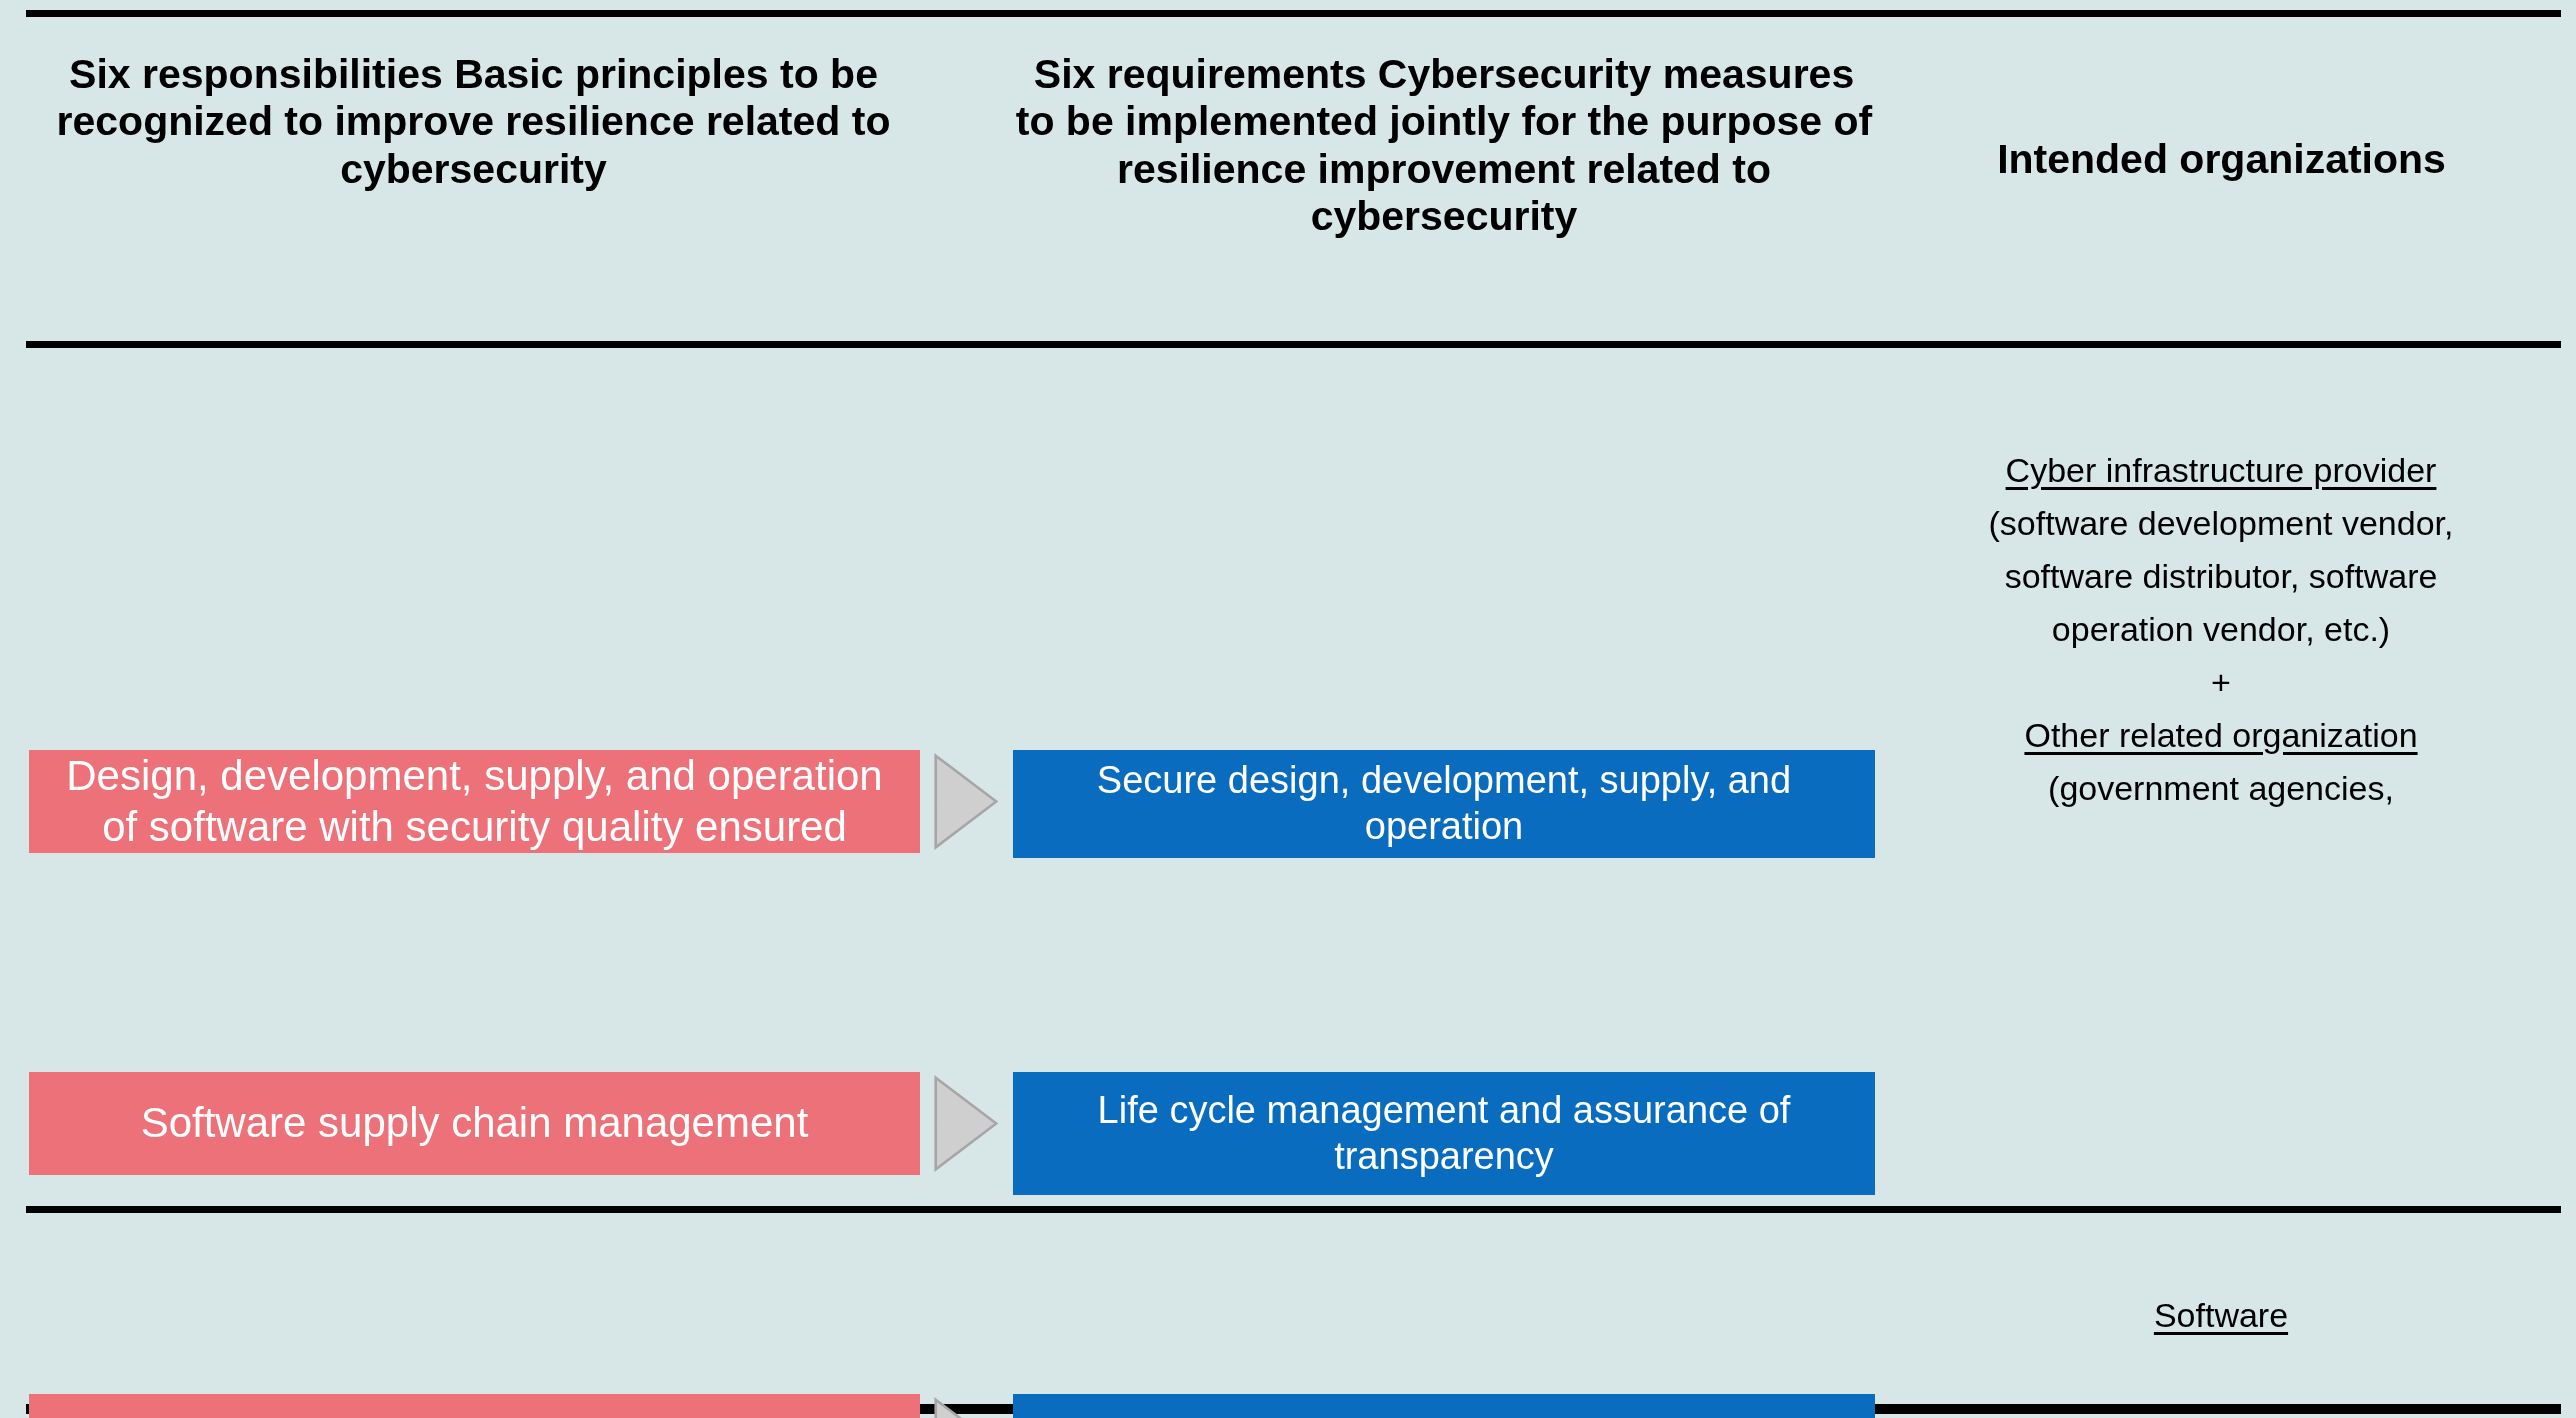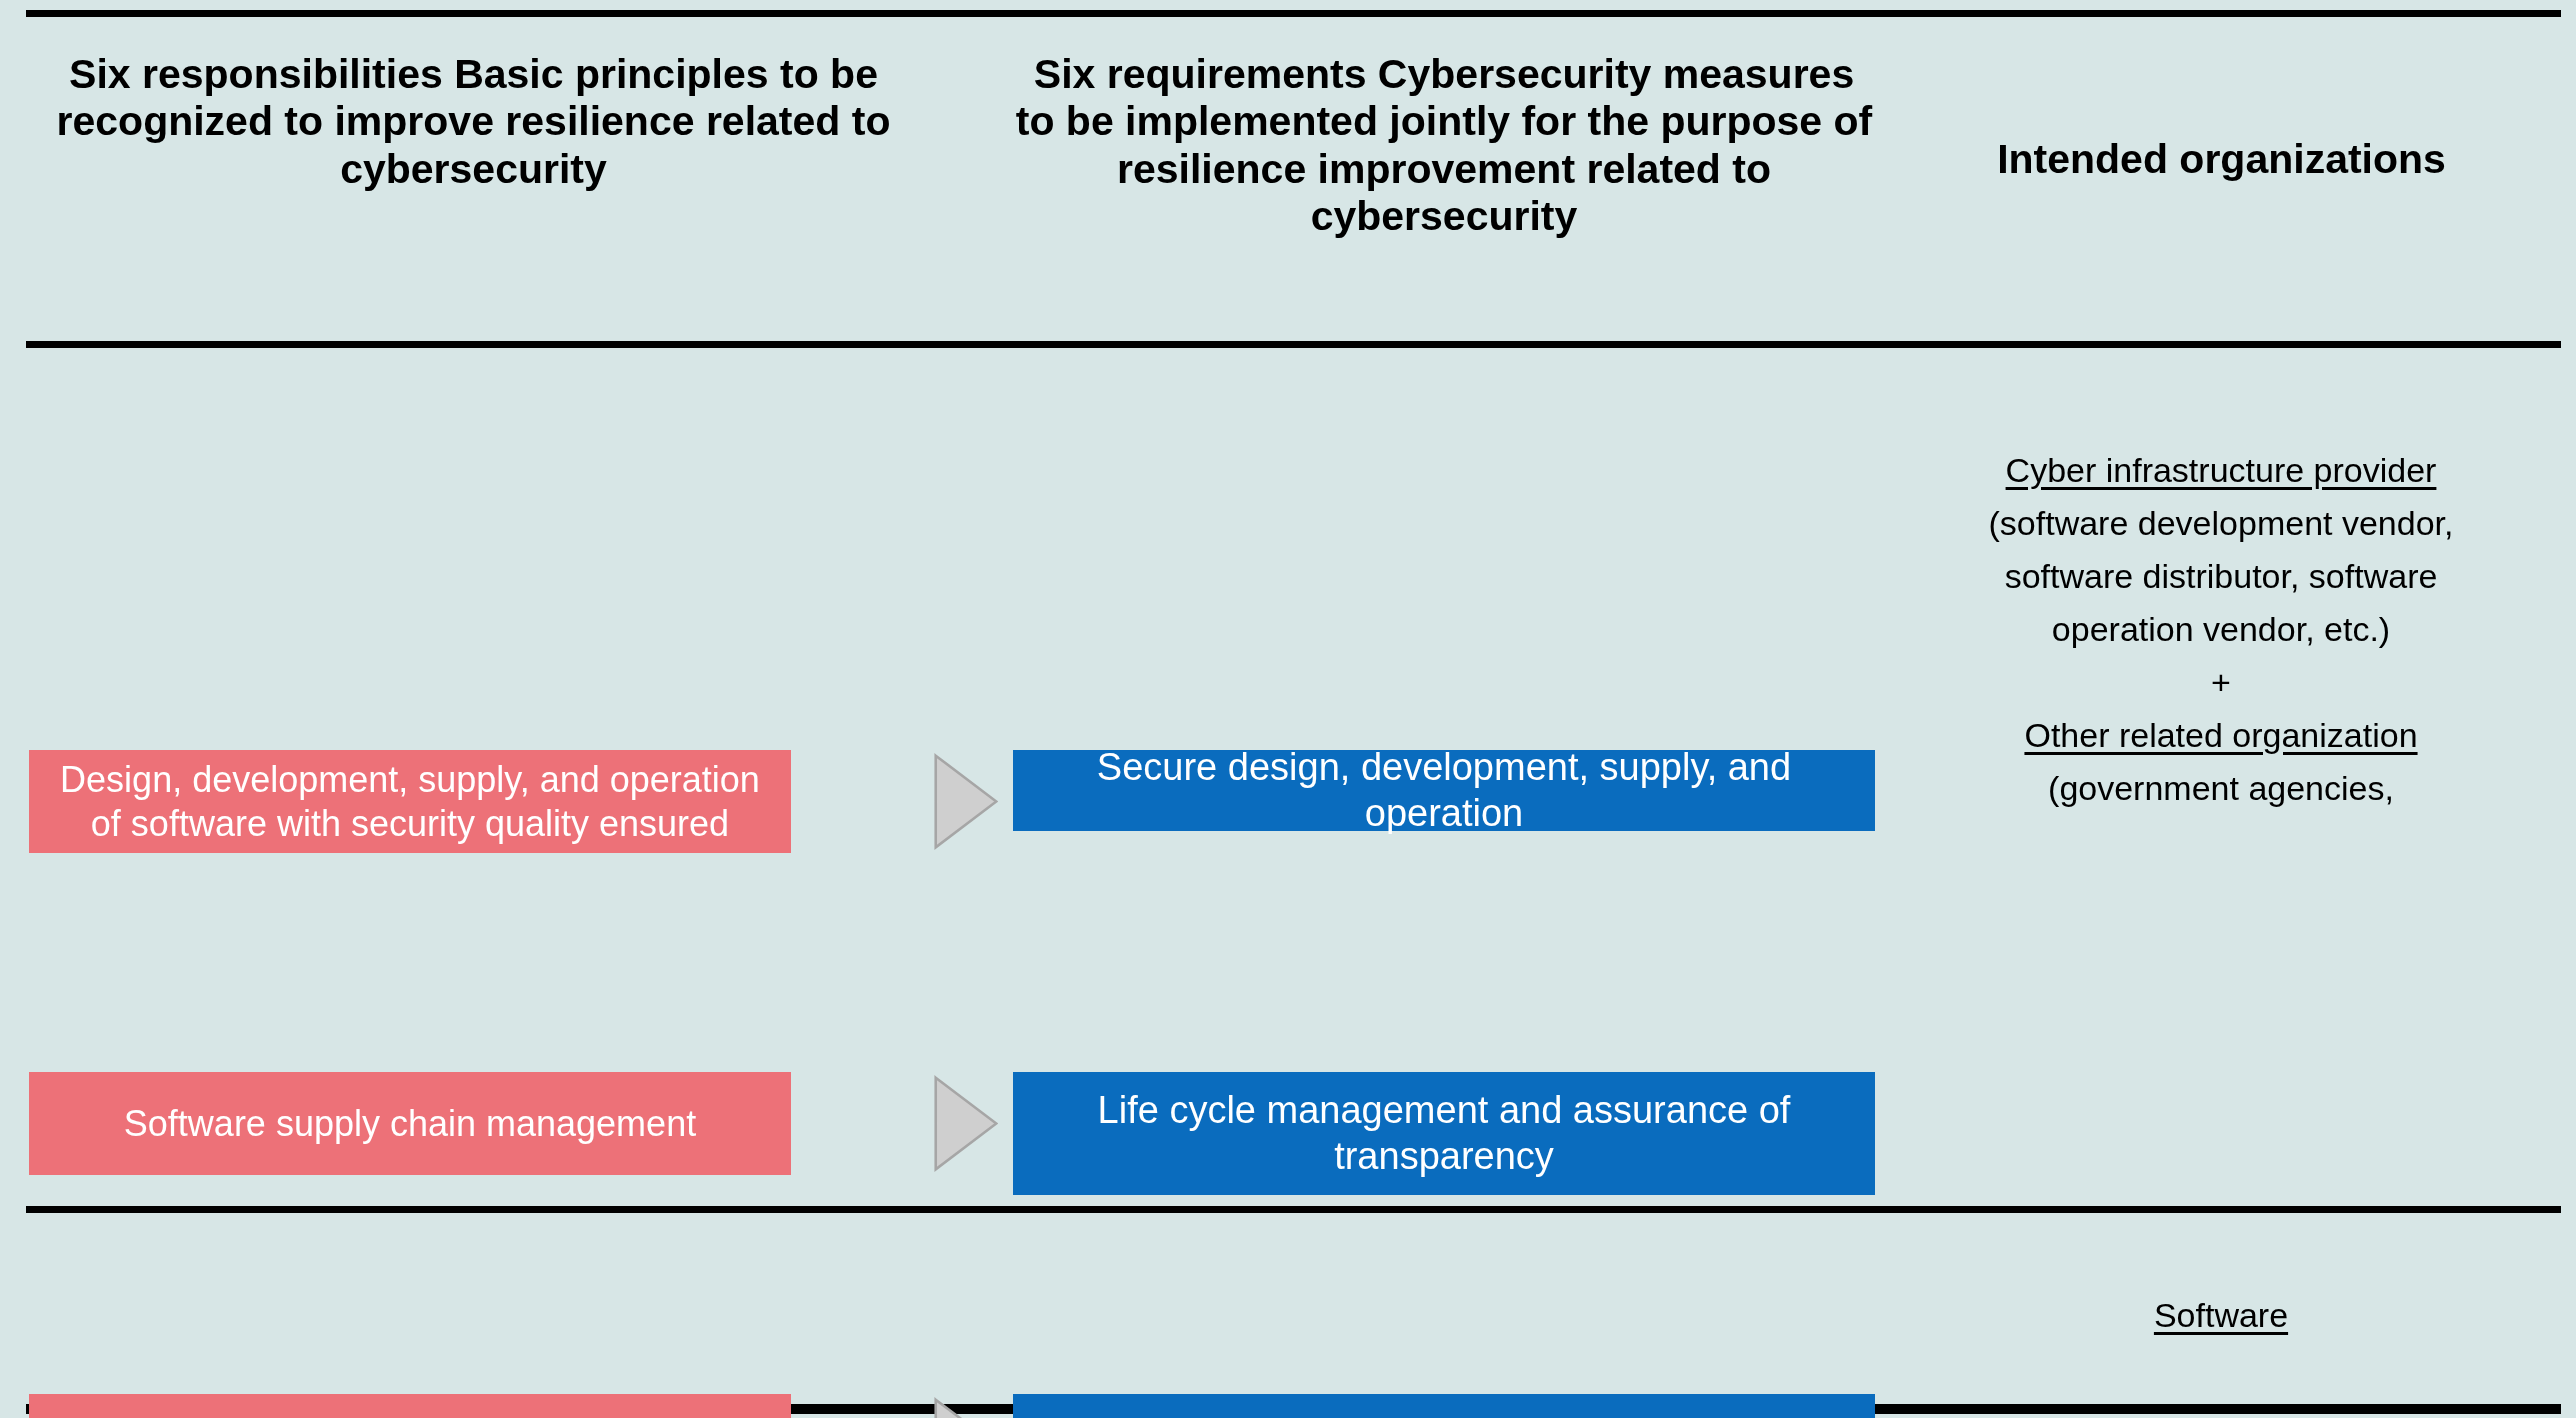--- a/index.html
+++ b/index.html
@@ -55,31 +55,31 @@
   
   .row {
     position: absolute;
     left: 0;
     width: 2576px;
   }
 
   .cell-resp {
     position: absolute;
     left: 29px;
-    width: 762px;
+    width: 891px;
     background: #ed7178;
     color: #ffffff;
     display: flex;
     align-items: center;
     justify-content: center;
     text-align: center;
     box-sizing: border-box;
     padding: 3.5px 19px;
     line-height: 1.2;
-    font-size: 36px;
+    font-size: 42px;
     font-stretch: condensed;
   }
 
   .cell-req {
     position: absolute;
     left: 1013px;
     width: 862px;
     background: #0a6cbe;
     color: #ffffff;
     display: flex;
@@ -132,21 +132,21 @@
     <div class="hdr hdr-3">Intended organizations</div>
   </div>
 
   <div class="row" style="top:375px;height:103px;">
     <div class="cell-resp" style="top:375px;height:103px;">Design, development, supply, and operation of software with security quality ensured</div>
     <div class="arrow" style="top:375px;">
       <svg width="64" height="103" viewBox="0 0 74 118">
           <polygon points="2,6 72,59 2,112" fill="#cfcfcf" stroke="#a6a6a6" stroke-width="3"></polygon>
         </svg>
     </div>
-    <div class="cell-req" style="top:375px;height:81px;">Secure design, development, supply, and operation</div>
+    <div class="cell-req" style="top:375px;height:108px;">Secure design, development, supply, and operation</div>
   </div>
 
   <div class="row" style="top:536px;height:103px;">
     <div class="cell-resp" style="top:536px;height:103px;">Software supply chain management</div>
     <div class="arrow" style="top:536px;">
       <svg width="64" height="103" viewBox="0 0 74 118">
           <polygon points="2,6 72,59 2,112" fill="#cfcfcf" stroke="#a6a6a6" stroke-width="3"></polygon>
         </svg>
     </div>
     <div class="cell-req" style="top:536px;height:123px;">Life cycle management and assurance of transparency</div>

